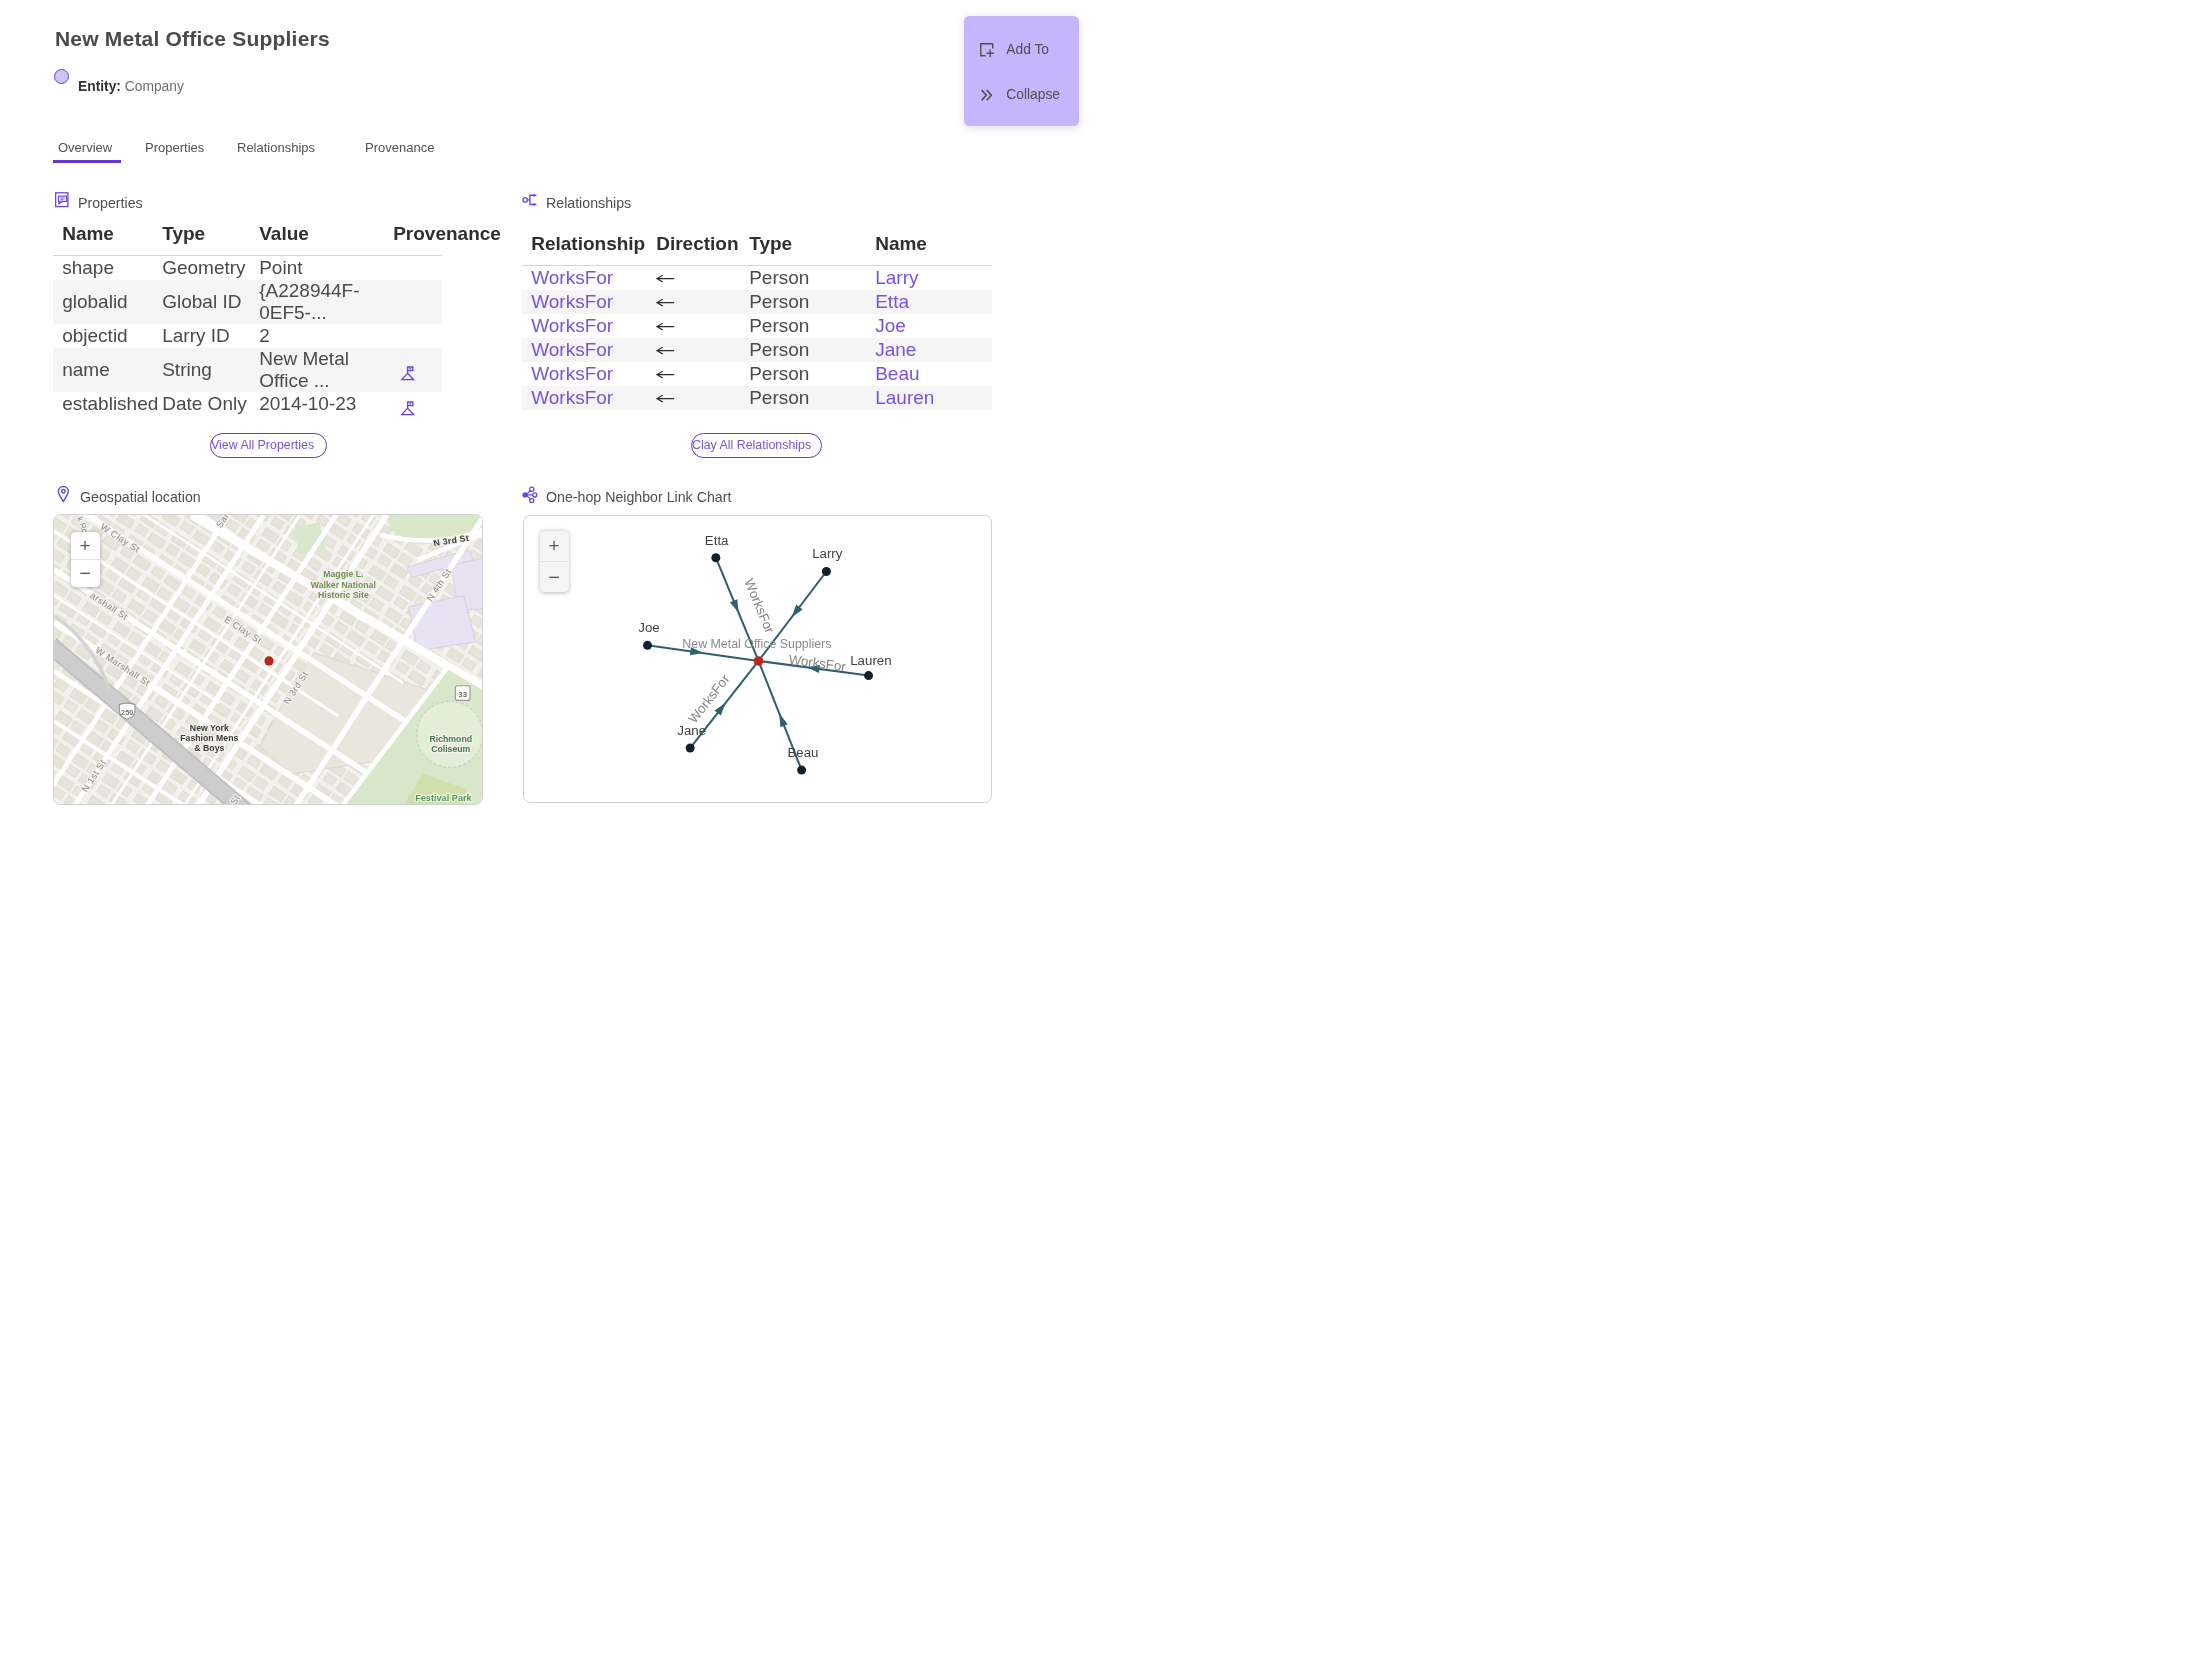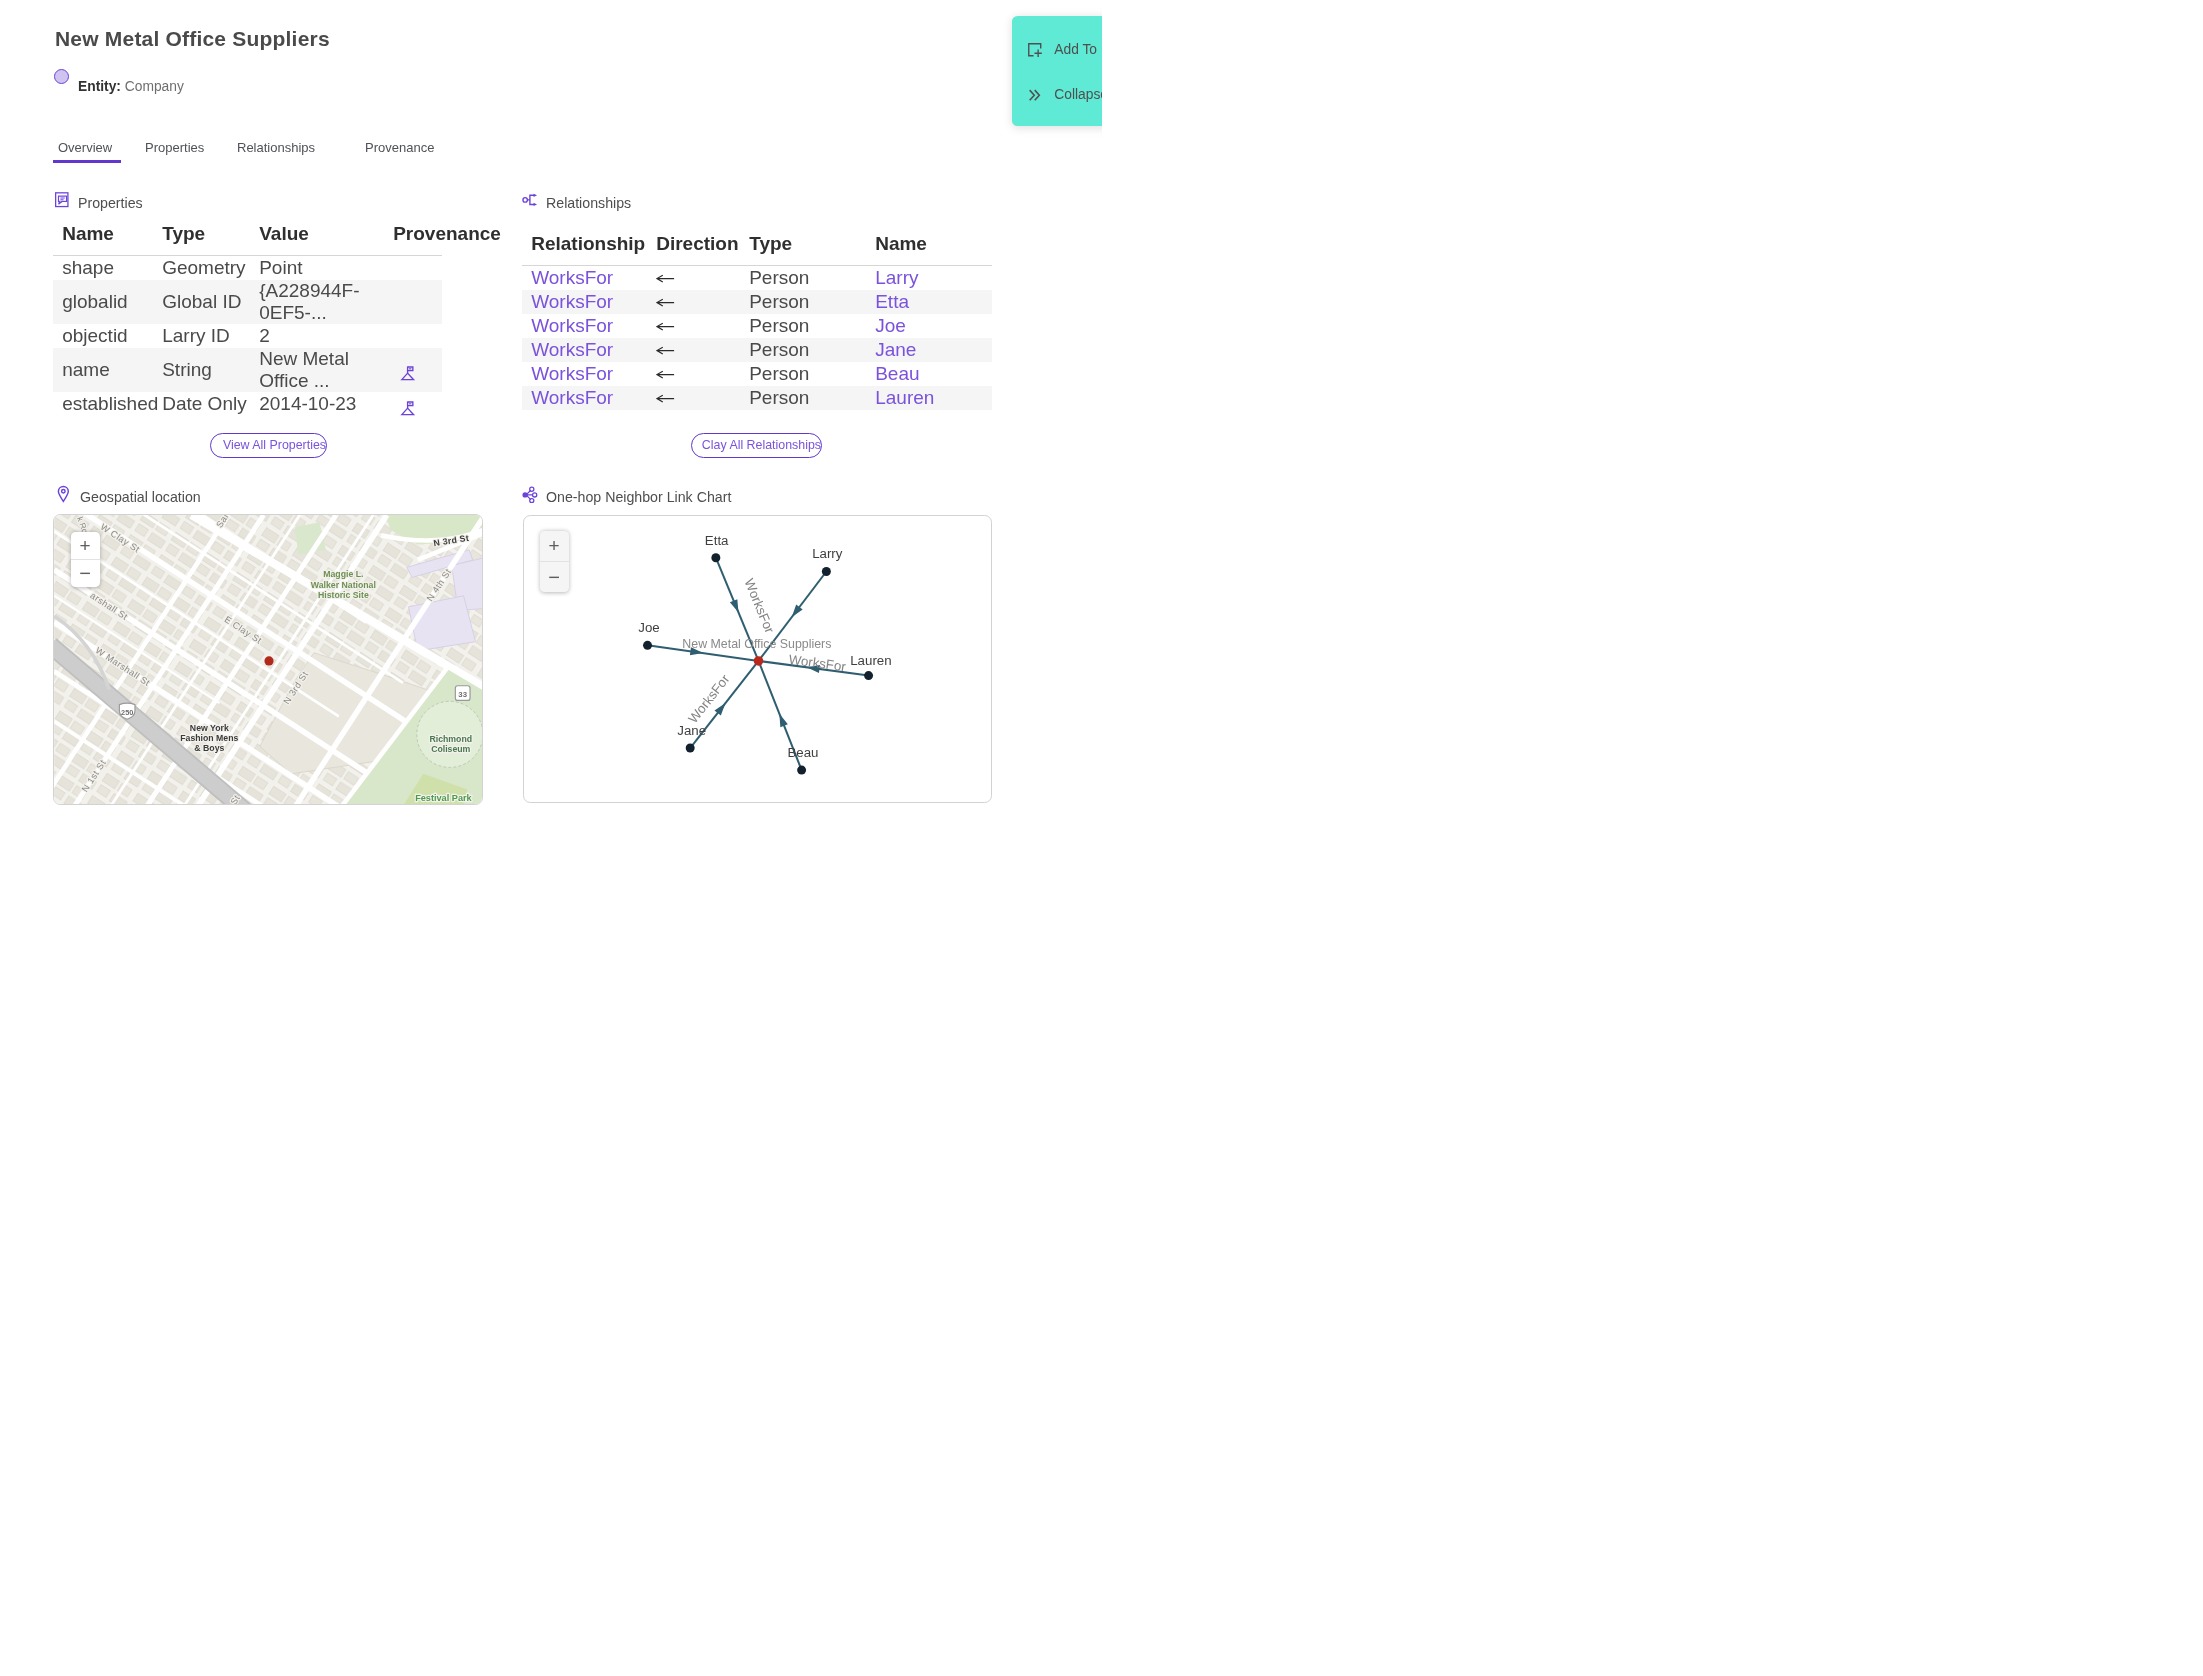--- a/index.html
+++ b/index.html
@@ -3,36 +3,36 @@
 <meta charset="utf-8">
 <style>
 *{margin:0;padding:0;box-sizing:border-box}
 html,body{width:1102px;height:838px;background:#fff;font-family:"Liberation Sans",sans-serif;overflow:hidden}
 .page{position:relative;width:1102px;height:838px;background:#fff}
 h1{position:absolute;left:55px;top:27px;font-size:21px;font-weight:bold;color:#4a4a4a;letter-spacing:0.2px}
 .entrow{position:absolute;left:54px;top:69px;height:15.6px;font-size:13.8px;color:#6e6e6e}
 .entrow .dot{position:absolute;left:0;top:0;width:15px;height:15px;border-radius:50%;background:#cfc4ef;border:1.8px solid #6b43d8}
 .entrow .lab{position:absolute;left:24px;top:10px;white-space:nowrap}
 .entrow b{color:#323232}
-.actions{position:absolute;left:1012px;top:15.6px;width:115px;height:110px;background:#5eead4;border-radius:5.5px;box-shadow:0 1.8px 9.2px rgba(0,0,0,.13)}
+.actions{position:absolute;left:964px;top:15.6px;width:115px;height:110px;background:#c4b5fd;border-radius:5.5px;box-shadow:0 1.8px 9.2px rgba(0,0,0,.13)}
 .act{position:absolute;left:13.8px;height:18.4px;font-size:13.8px;color:#4f4f4f;white-space:nowrap}
 .act svg{position:absolute;left:0;top:0}
 .act span{position:absolute;left:28.5px;top:1.8px}
 .tabs{position:absolute;left:0;top:135px;width:1102px;height:29px;font-size:13px;color:#4f5258}
 .tab{position:absolute;top:4.6px}
 .uline{position:absolute;left:53px;top:25px;width:68px;height:2.8px;background:#6137ce}
 .sechead{position:absolute;height:20px;font-size:14.2px;color:#4e4e4e;white-space:nowrap}
 .sechead svg{position:absolute;left:0;top:0}
 .sechead span{position:absolute;left:24px;top:3.7px}
 table.dt{position:absolute;border-collapse:collapse;table-layout:fixed;font-size:19px;color:#4a4a4a}
 table.dt th{font-weight:bold;color:#2f2f2f;text-align:left;padding:0 0 10px 9.2px;border-bottom:0.9px solid #d6d6d6}
 table.dt td{height:24px;padding:0 0 0 9.2px;vertical-align:middle}
 table.dt tr.g td{background:#f5f5f5}
 .plink{color:#7a52db}
-.pill{position:absolute;height:25px;border:1.4px solid #6137ce;border-radius:13px;color:#7a52db;font-size:12.4px;text-align:right;line-height:22px;background:#fff;white-space:nowrap}
+.pill{position:absolute;height:25px;border:1.4px solid #6137ce;border-radius:13px;color:#7a52db;font-size:12.4px;text-align:left;line-height:22px;background:#fff;white-space:nowrap}
 .card{position:absolute;background:#fff;border:0.9px solid #d2d2d2;border-radius:7.3px;overflow:hidden}
 .zoomctl{position:absolute;width:29px;background:#fff;border-radius:4.6px;box-shadow:0 0.9px 4.6px rgba(0,0,0,.28);color:#5e5e5e;text-align:center}
 .zoomctl .zb{height:27.5px;line-height:27.5px;font-size:19px}
 .zoomctl .sep{height:0.9px;background:#e2e2e2;margin:0 0}
 .arr svg{vertical-align:middle}
 </style>
 </head>
 <body>
 <div class="page">
   <h1>New Metal Office Suppliers</h1>

